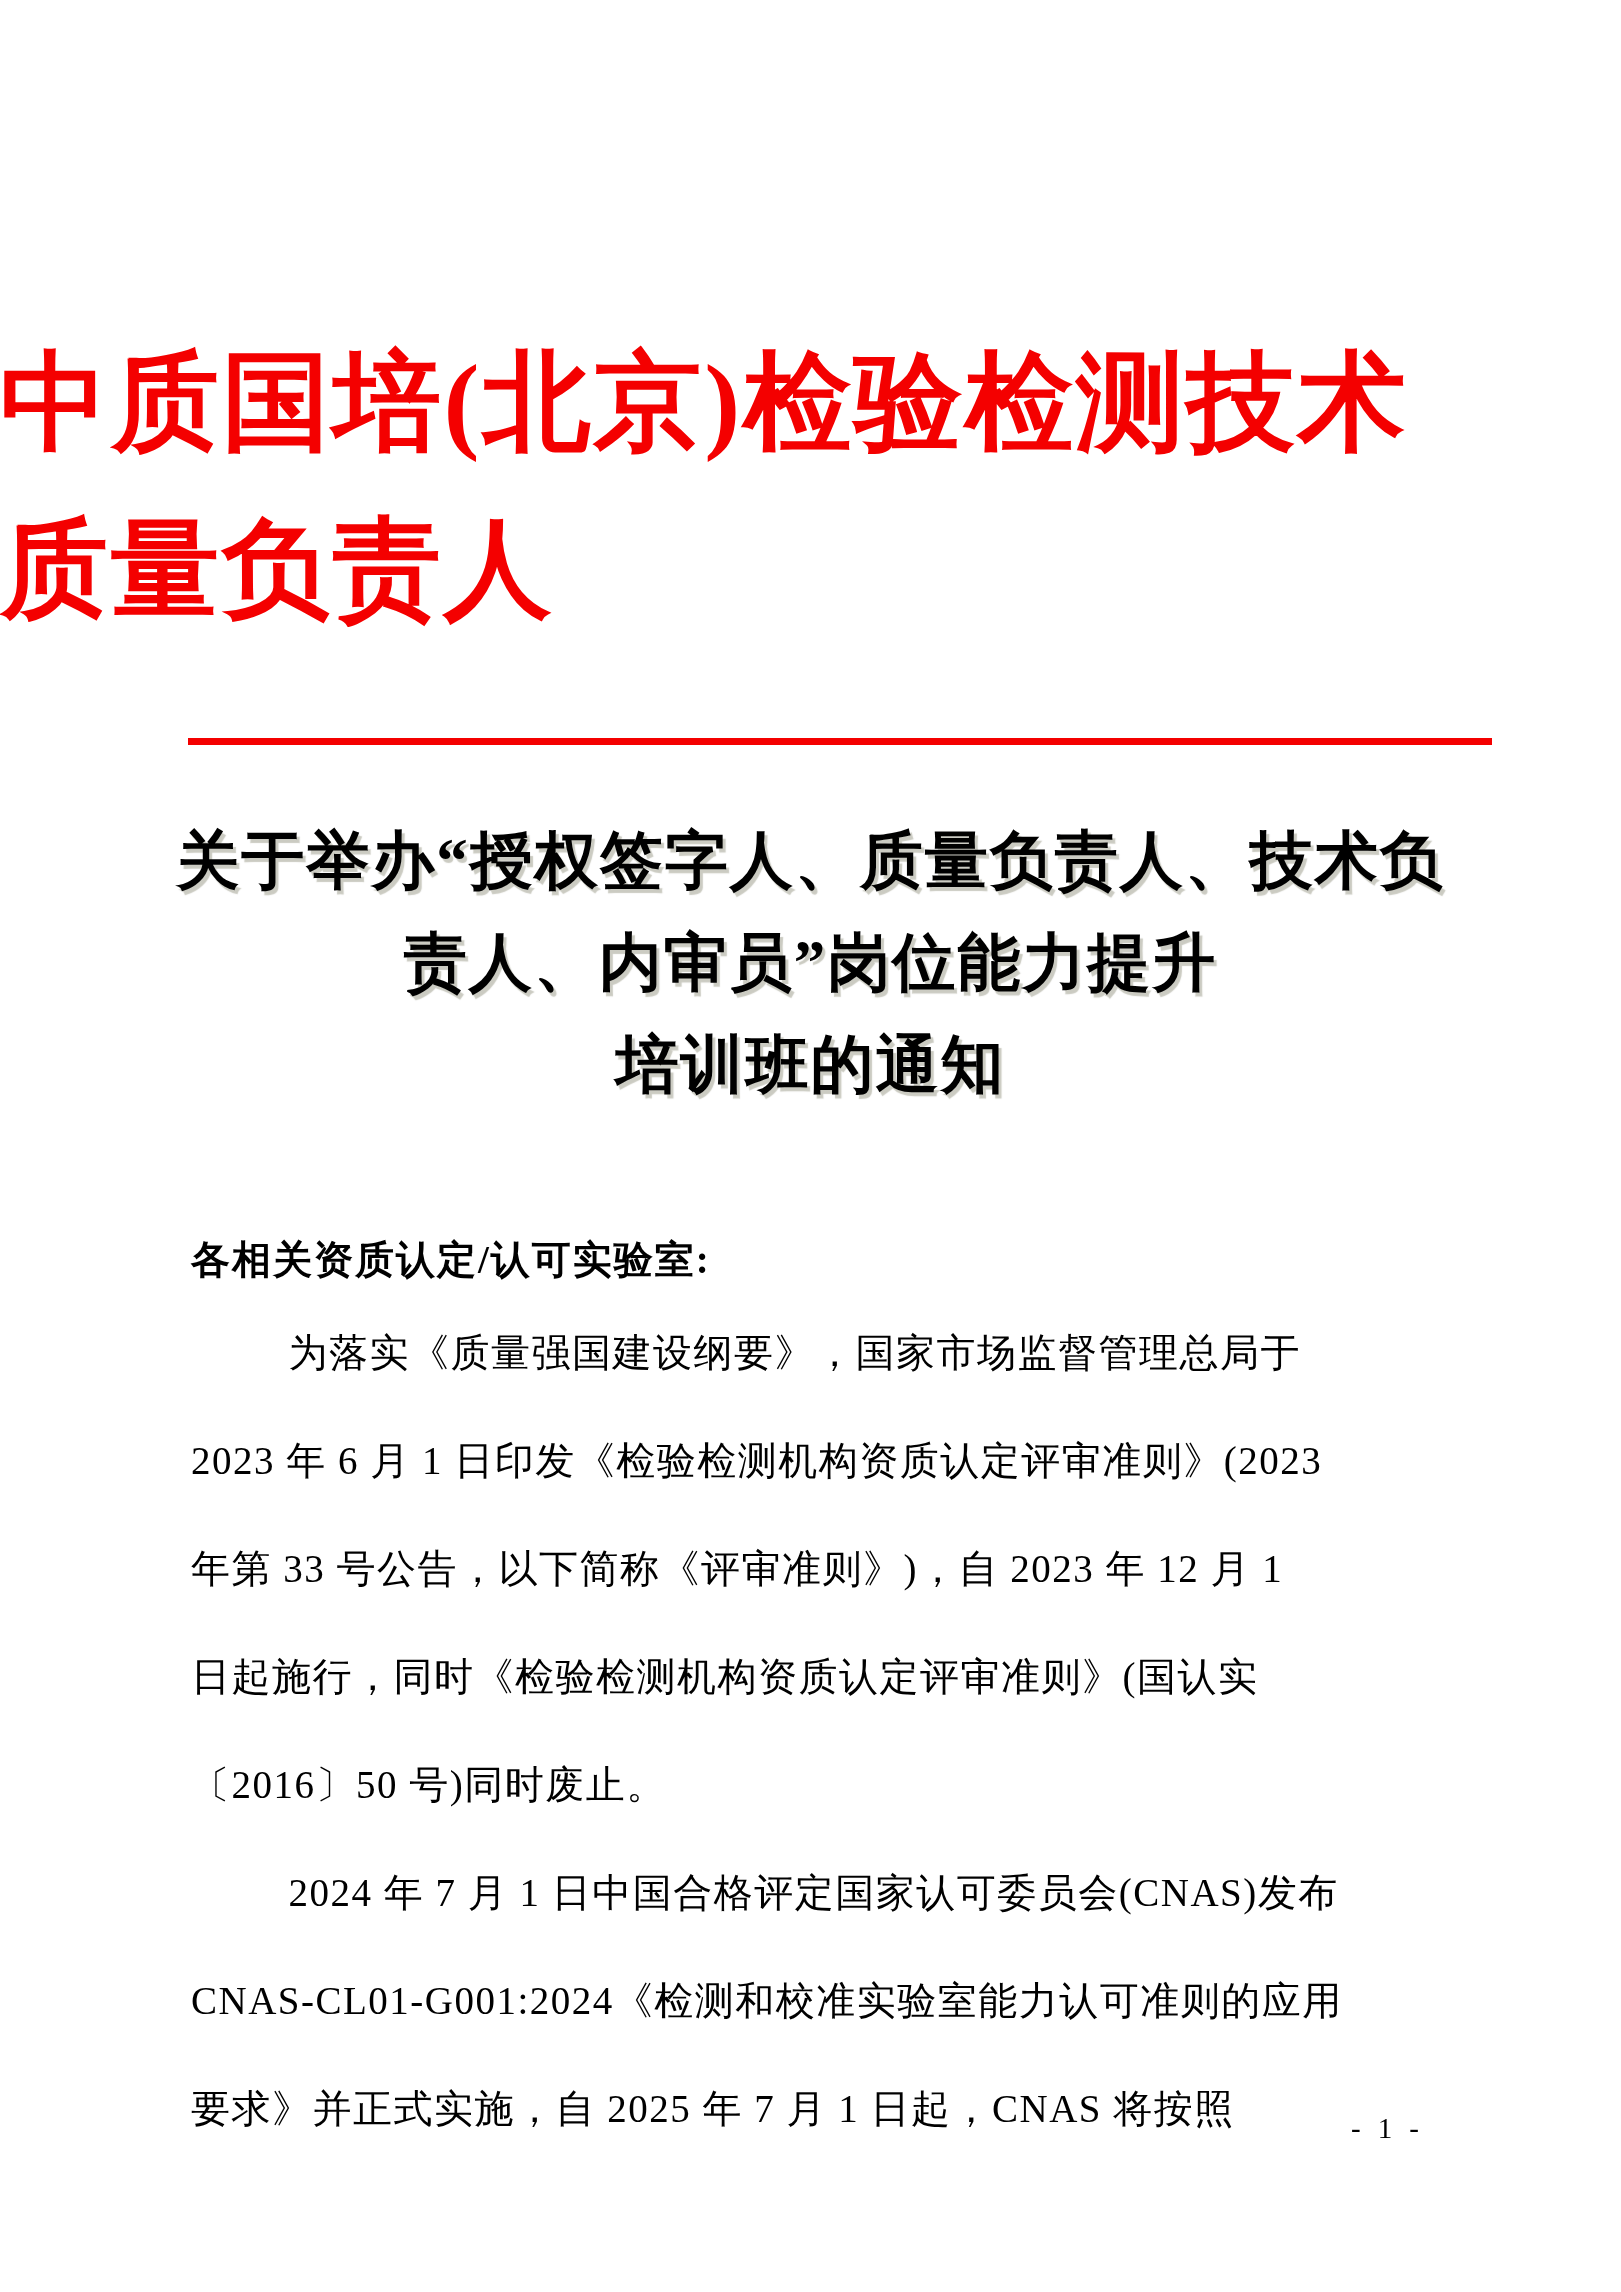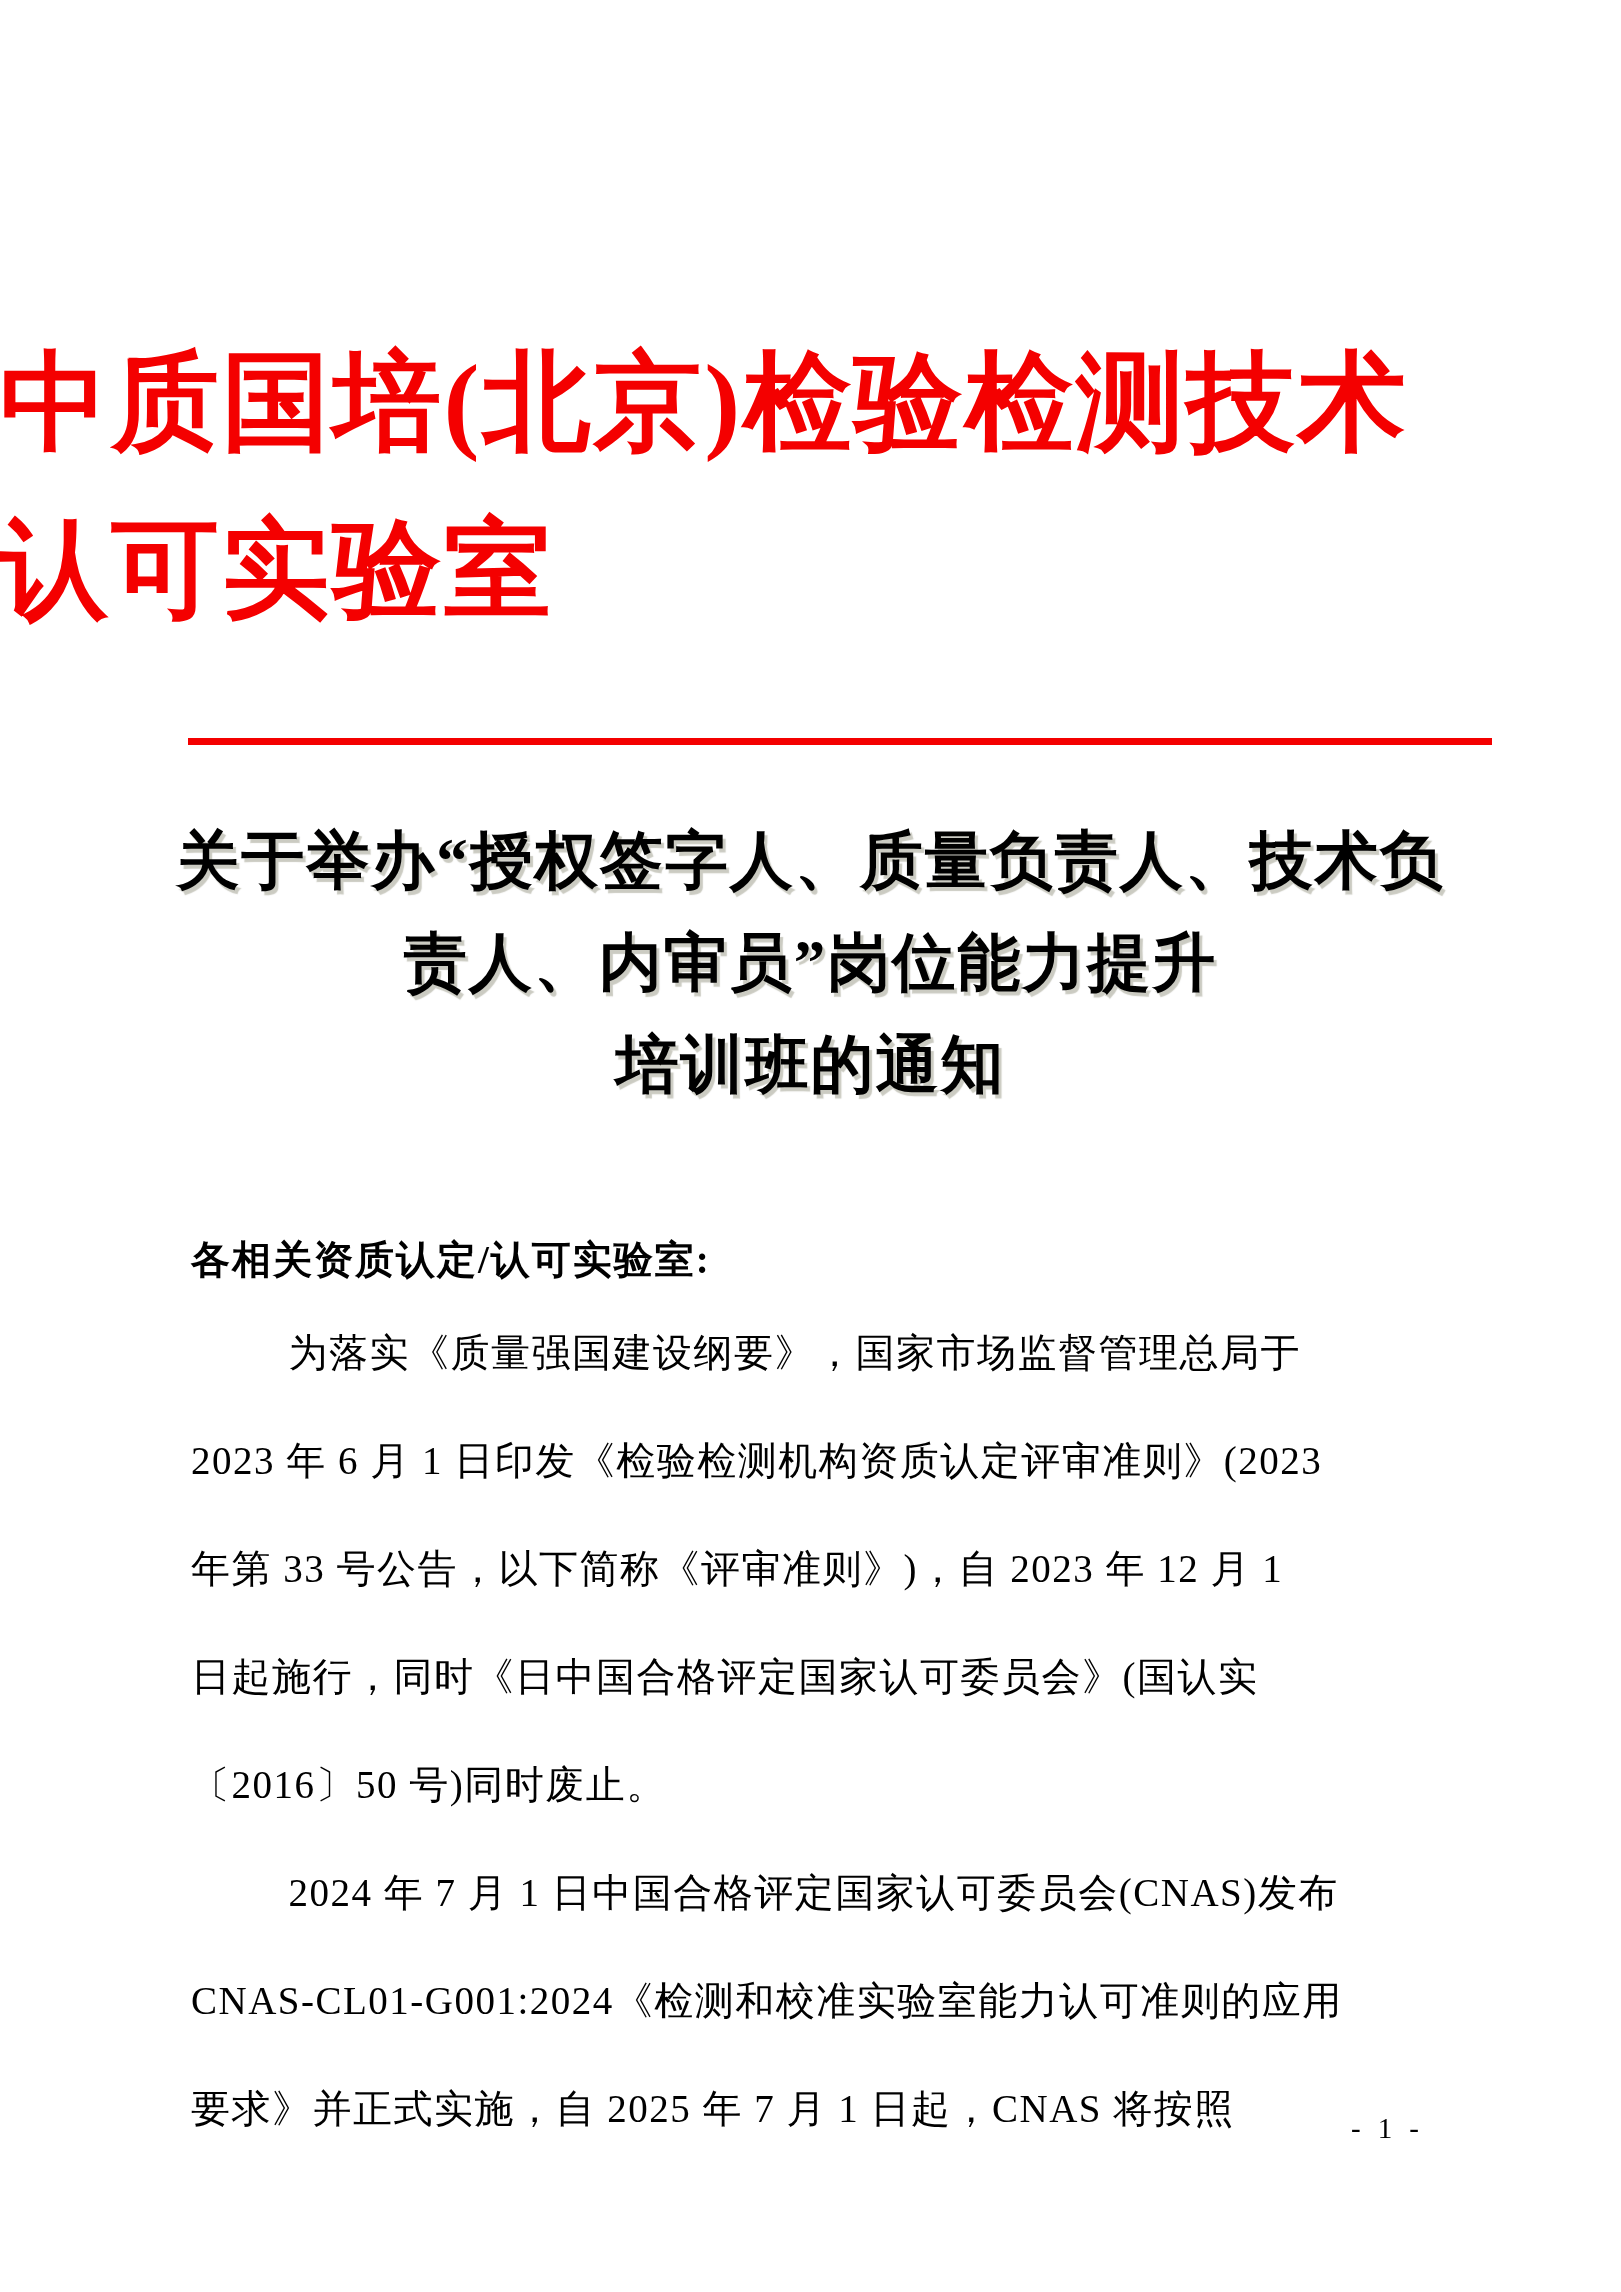--- a/index.html
+++ b/index.html
@@ -94,39 +94,39 @@
     white-space:nowrap;
   }
 </style>
 </head>
 <body>
 
 <div class="page">
 
   <div class="org-title">
     <div>中质国培(北京)检验检测技术</div>
-    <div>认可实验室</div>
+    <div>质量负责人</div>
   </div>
 
 
   <div class="red-rule"></div>
 
   <div class="doc-title">
     <div>关于举办“授权签字人、质量负责人、技术负</div>
     <div>责人、内审员”岗位能力提升</div>
     <div>培训班的通知</div>
   </div>
 
   <div class="salutation">各相关资质认定/认可实验室:</div>
 
   <div class="body-text">
     <div class="body-line indent">为落实《质量强国建设纲要》，国家市场监督管理总局于</div>
     <div class="body-line">2023 年 6 月 1 日印发《检验检测机构资质认定评审准则》(2023</div>
     <div class="body-line">年第 33 号公告，以下简称《评审准则》)，自 2023 年 12 月 1</div>
-    <div class="body-line">日起施行，同时《日中国合格评定国家认可委员会》(国认实</div>
+    <div class="body-line">日起施行，同时《检验检测机构资质认定评审准则》(国认实</div>
     <div class="body-line">〔2016〕50 号)同时废止。</div>
     <div class="body-line indent">2024 年 7 月 1 日中国合格评定国家认可委员会(CNAS)发布</div>
     <div class="body-line">CNAS-CL01-G001:2024《检测和校准实验室能力认可准则的应用</div>
     <div class="body-line">要求》并正式实施，自 2025 年 7 月 1 日起，CNAS  将按照</div>
   </div>
 
   <div class="page-number">- 1 -</div>
 
 </div>
 

